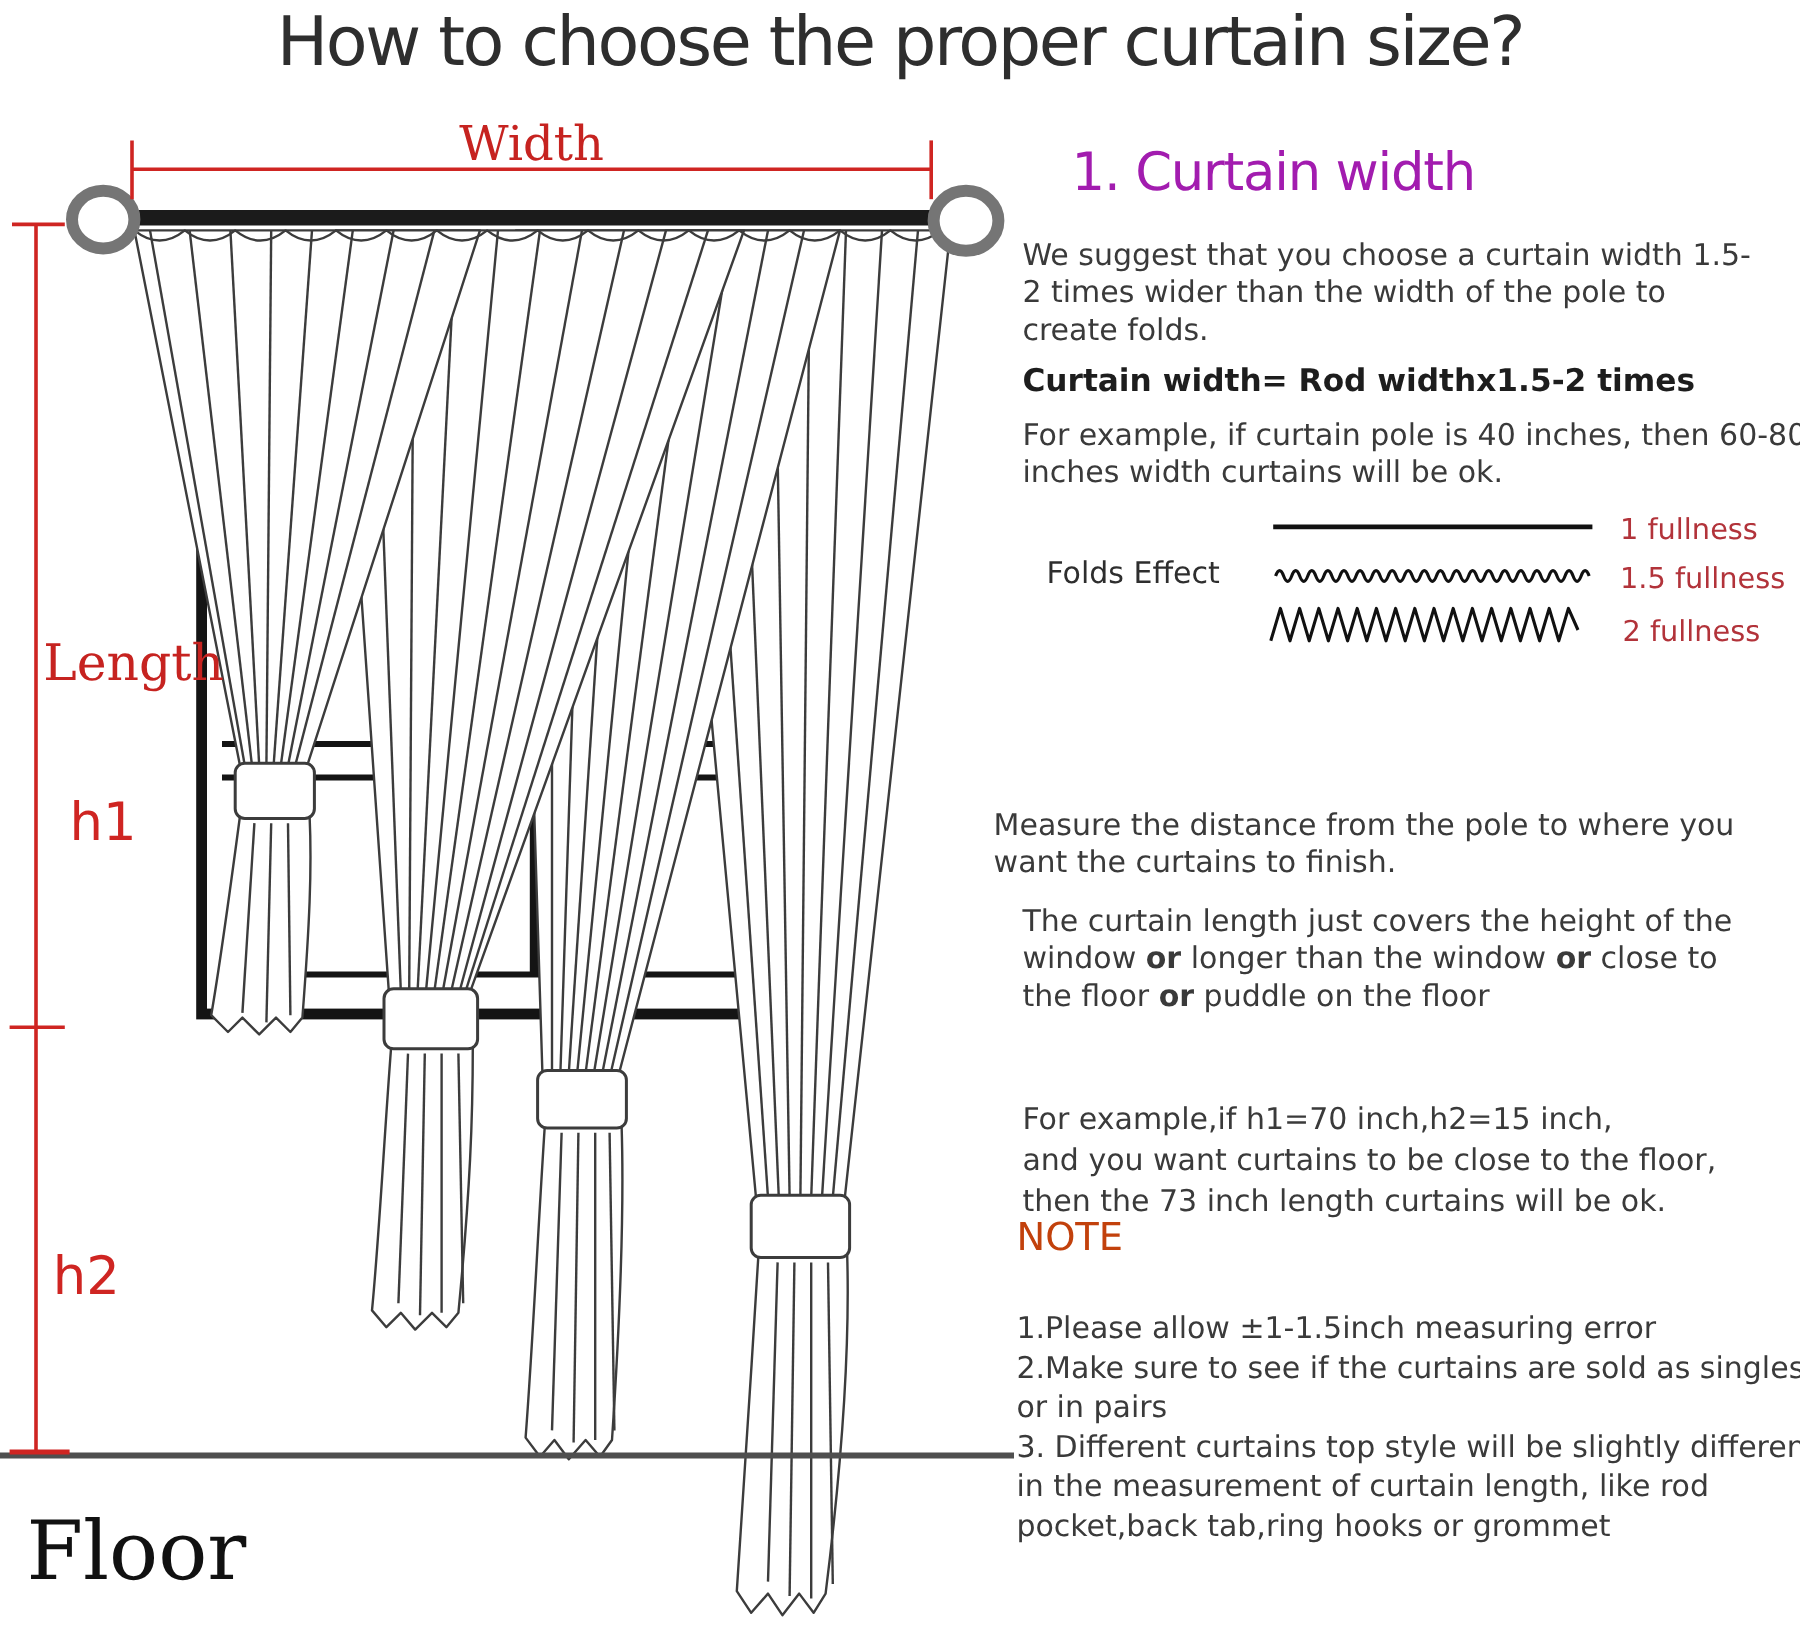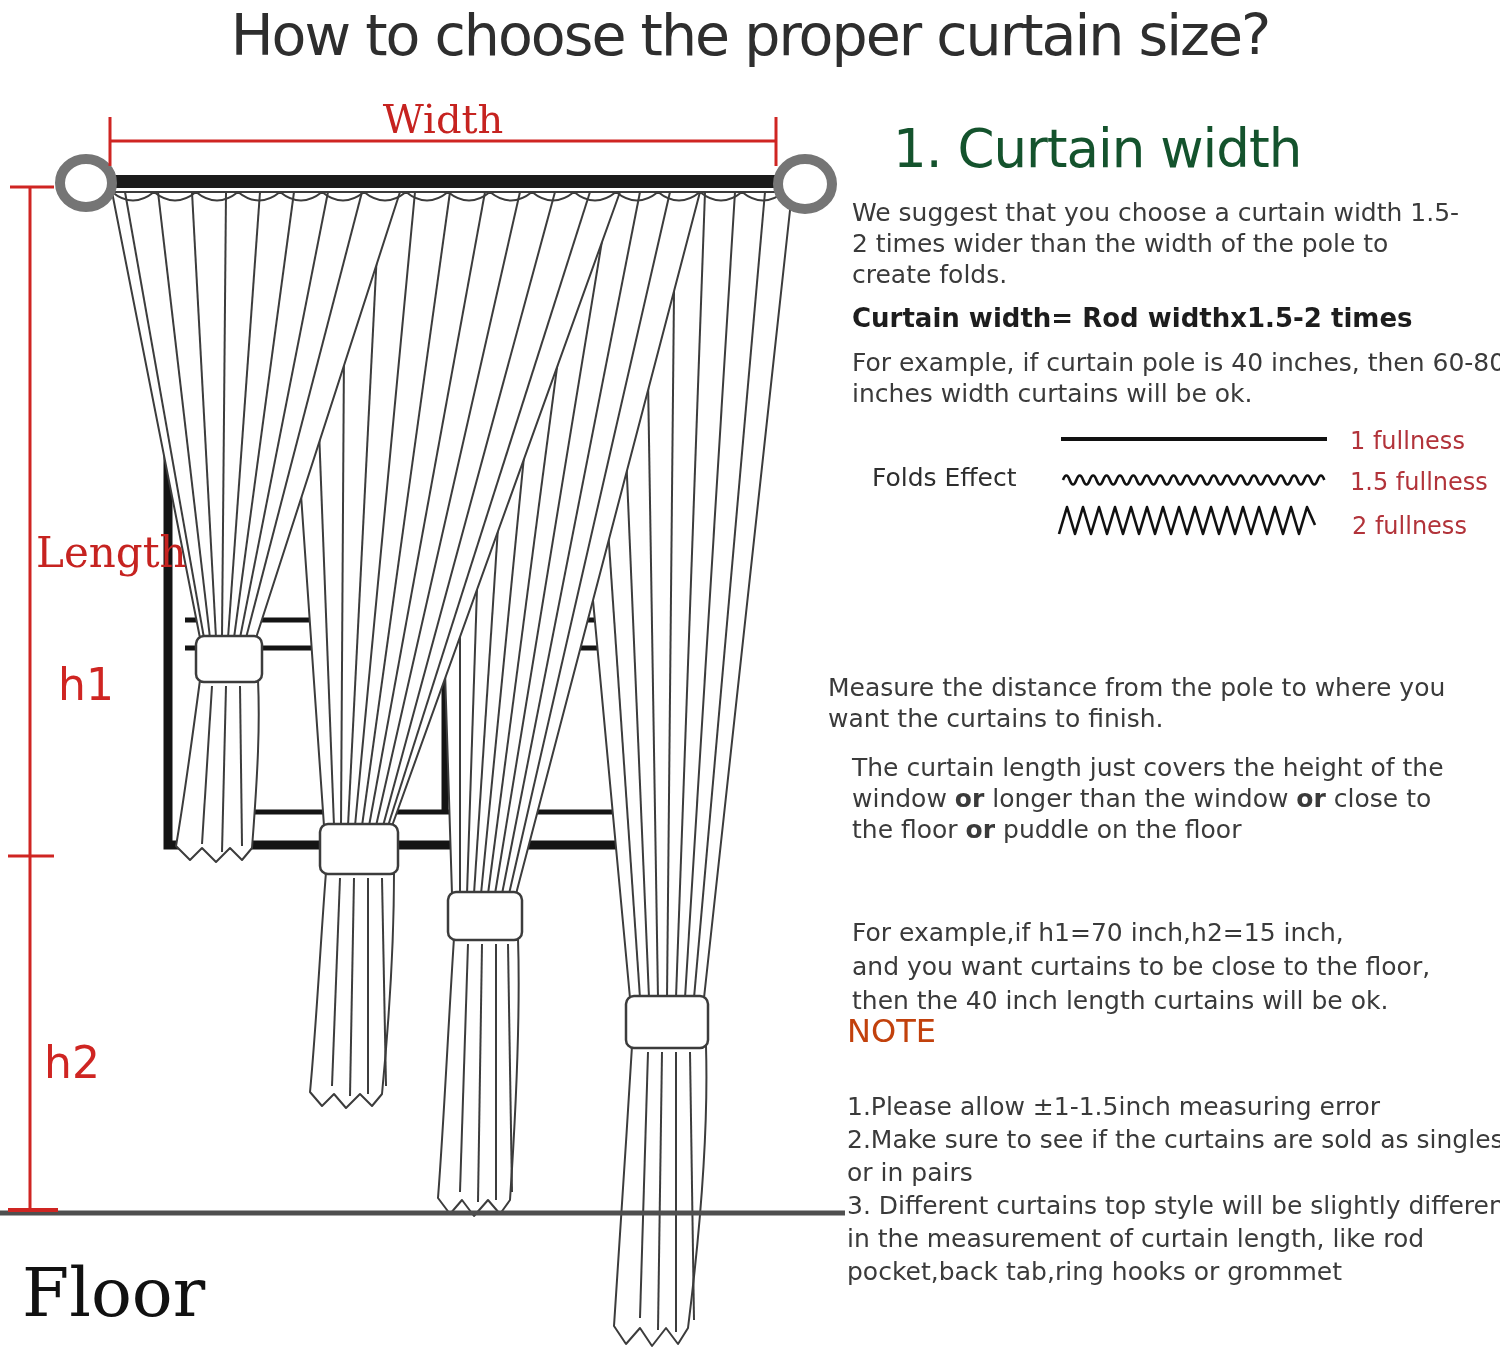--- a/index.html
+++ b/index.html
@@ -9,22 +9,22 @@
     font-family:"DejaVu Sans", sans-serif;
     color:#3b3b3b;
     border-radius:30px;
   }
   .title {
     position:absolute; top:2px; left:0; width:100%;
     text-align:center; font-size:57px; letter-spacing:-2px;
     color:#2e2e2e; white-space:nowrap;
   }
   .sec-heading {
-    position:absolute; font-size:53px; letter-spacing:-1px;
-    color:#14532d; white-space:nowrap;
+    position:absolute; font-size:44px; letter-spacing:-1px;
+    color:#a21caf; white-space:nowrap;
   }
   .body-text { position:absolute; font-size:25px; line-height:31px; color:#3a3a3a; }
   .formula { position:absolute; font-size:26px; font-weight:bold; color:#1d1d1d; white-space:nowrap; }
   .fixed-lines div { white-space:nowrap; }
   .folds-label { position:absolute; font-size:25px; color:#2e2e2e; white-space:nowrap; }
   .fullness-label { position:absolute; font-size:24px; color:#b2333a; white-space:nowrap; }
   .fold-line { position:absolute; }
   .note-heading { position:absolute; font-size:32px; color:#c2410c; }
   .notes { position:absolute; font-size:25px; line-height:33px; color:#3a3a3a; }
   svg text { user-select:none; }
@@ -178,21 +178,21 @@
   <div class="fullness-label" style="left:1352px; top:512px;">2 fullness</div>
 
 
   <div class="body-text" style="left:828px; top:672px; width:620px;">Measure the distance from the pole to where you want the curtains to finish.</div>
 
   <div class="body-text" style="left:852px; top:752px; width:620px;"><span>The curtain length just covers the height of the window </span><b>or</b><span> longer than the window </span><b>or</b><span> close to the floor </span><b>or</b><span> puddle on the floor</span></div>
 
   <div class="body-text fixed-lines" style="left:852px; top:916px; line-height:34px;">
     <div>For example,if h1=70 inch,h2=15 inch,</div>
     <div>and you want curtains to be close to the floor,</div>
-    <div>then the 40 inch length curtains will be ok.</div>
+    <div>then the 73 inch length curtains will be ok.</div>
   </div>
 
   <div class="note-heading" style="left:847px; top:1012px;">NOTE</div>
 
   <div class="notes" style="left:847px; top:1090px; width:680px;">
     <div>1.Please allow ±1-1.5inch measuring error</div>
     <div>2.Make sure to see if the curtains are sold as singles or in pairs</div>
     <div>3. Different curtains top style will be slightly different in the measurement of curtain length, like rod pocket,back tab,ring hooks or grommet</div>
   </div>
 

